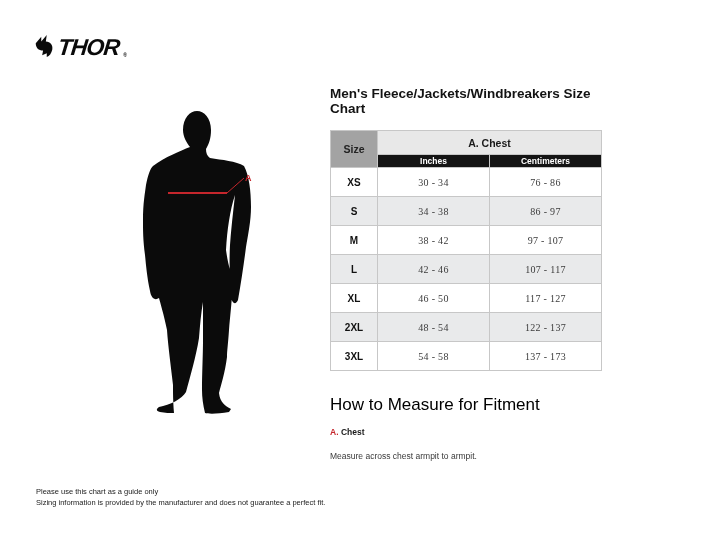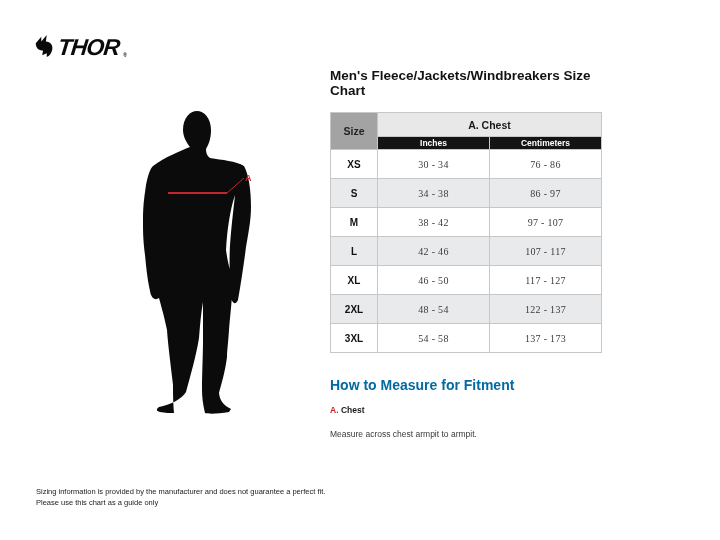--- a/index.html
+++ b/index.html
@@ -11,37 +11,37 @@
   .logo{position:absolute;left:33px;top:33px;display:flex;align-items:flex-end;gap:3px;}
   .logo svg{display:block;}
   .logo-text{
     font-style:italic;font-weight:900;font-size:23px;line-height:1;
     letter-spacing:-1px;color:#0a0a0a;transform:skewX(-6deg);
   }
   .logo-reg{font-size:5px;font-weight:700;color:#0a0a0a;margin-left:1px;line-height:1;padding-bottom:1px;}
   
   .figure-wrap{position:absolute;left:140px;top:105px;width:125px;height:317px;}
   
-  .right-col{position:absolute;left:330px;top:68px;width:271px;}
+  .right-col{position:absolute;left:330px;top:86px;width:271px;}
   .chart-title{font-size:13.5px;font-weight:700;margin:0 0 14px 0;color:#131313;}
   table.size-chart{border-collapse:collapse;width:271px;table-layout:fixed;border:1px solid #adadad;}
   table.size-chart th,table.size-chart td{border:1px solid #c7c7c7;padding:0;text-align:center;vertical-align:middle;}
   col.c-size{width:47px;}
   col.c-in{width:112px;}
   col.c-cm{width:112px;}
   .th-size{background:#a3a3a3;font-size:10.5px;font-weight:700;color:#222;}
   .th-group{background:#e8e8e8;font-size:10.5px;font-weight:700;height:23px;color:#1a1a1a;}
   .th-sub{background:#141414;color:#ffffff;font-size:8.5px;font-weight:700;height:12px;border-color:#141414;}
   tr.data-row{height:29px;background:#ffffff;}
   tr.data-row.alt{background:#e9eaeb;}
   td.cell-size{font-size:10px;font-weight:700;color:#111;}
   td.cell-val{font-size:10px;font-weight:400;color:#3b3b3b;letter-spacing:0.3px;font-family:Liberation Serif, serif;}
   
   .measure{margin-top:24px;}
-  .measure-title{font-size:14px;font-weight:700;margin:0 0 12px 0;color:#0369a1;}
+  .measure-title{font-size:17px;font-weight:400;margin:0 0 12px 0;color:#000000;}
   .measure-key{font-size:8.5px;font-weight:700;color:#1a1a1a;}
   .measure-key .red{color:#c5262c;}
   .measure-desc{font-size:8.5px;color:#3a3a3a;margin-top:14px;}
   
   .footer{position:absolute;left:36px;top:487px;font-size:7.5px;color:#1c1c1c;line-height:1.45;}
 </style>
 </head>
 <body>
 
 <div class="logo">
@@ -168,15 +168,15 @@
       <div class="measure-key">
         <span class="red">A.</span>
         <span>Chest</span>
       </div>
       <div class="measure-desc">Measure across chest armpit to armpit.</div>
     </div>
   </div>
 </div>
 
 <div class="footer">
+  <div>Please use this chart as a guide only</div>
   <div>Sizing information is provided by the manufacturer and does not guarantee a perfect fit.</div>
-  <div>Please use this chart as a guide only</div>
 </div>
 
 </body></html>

